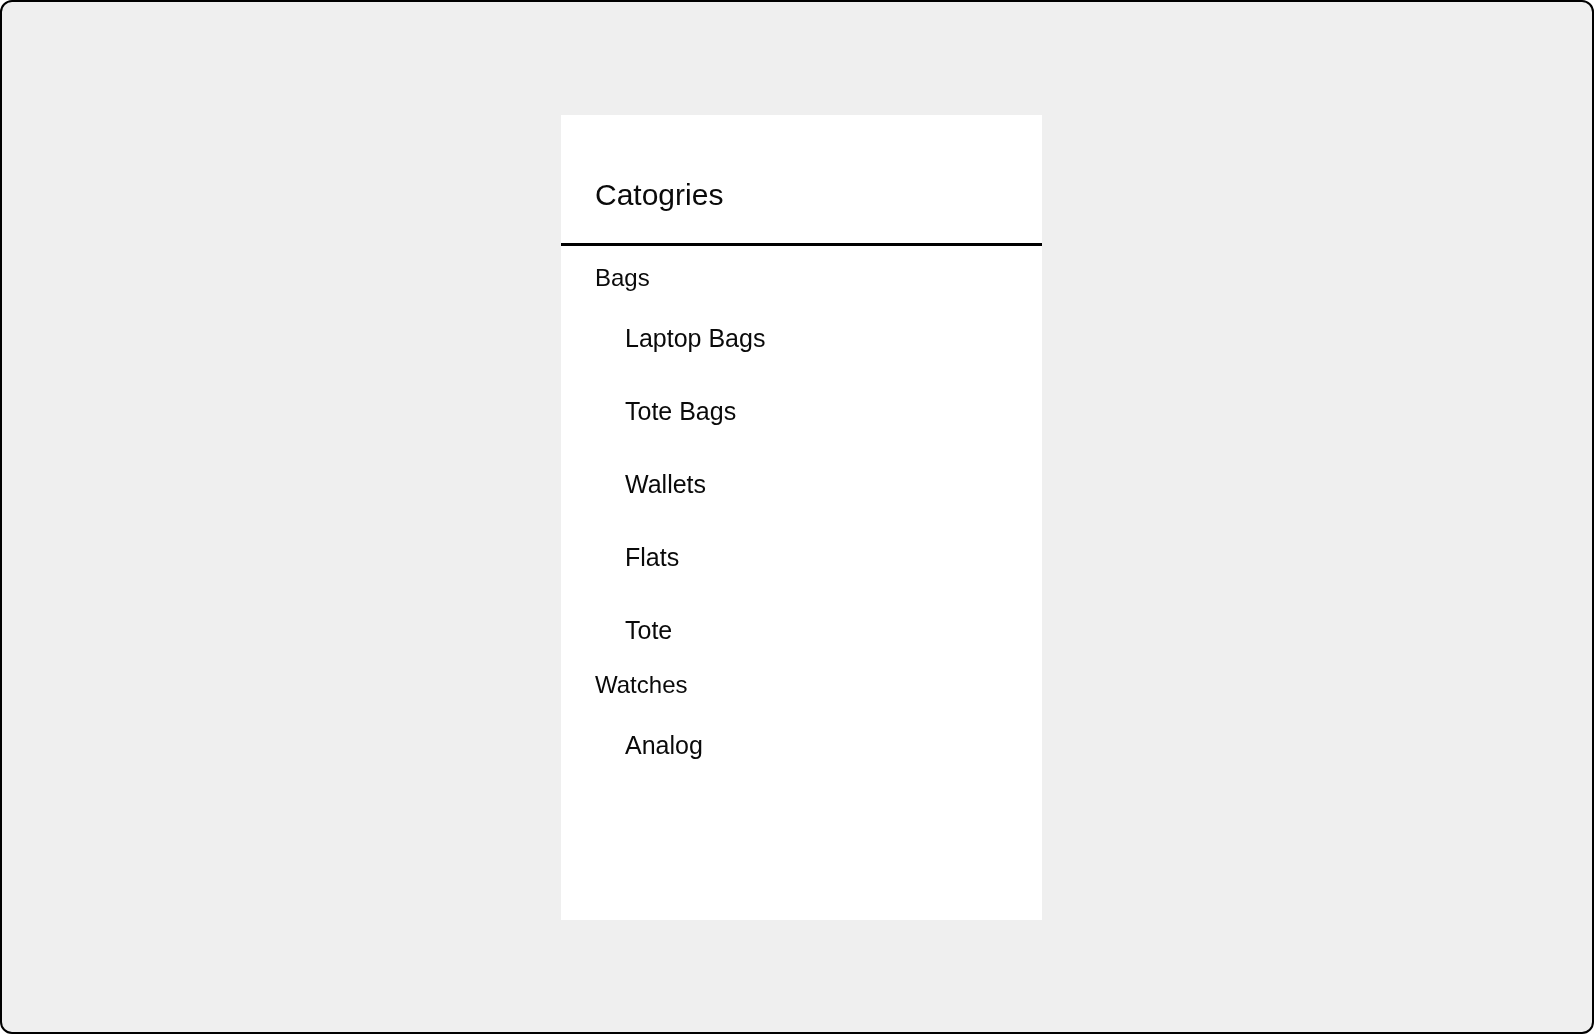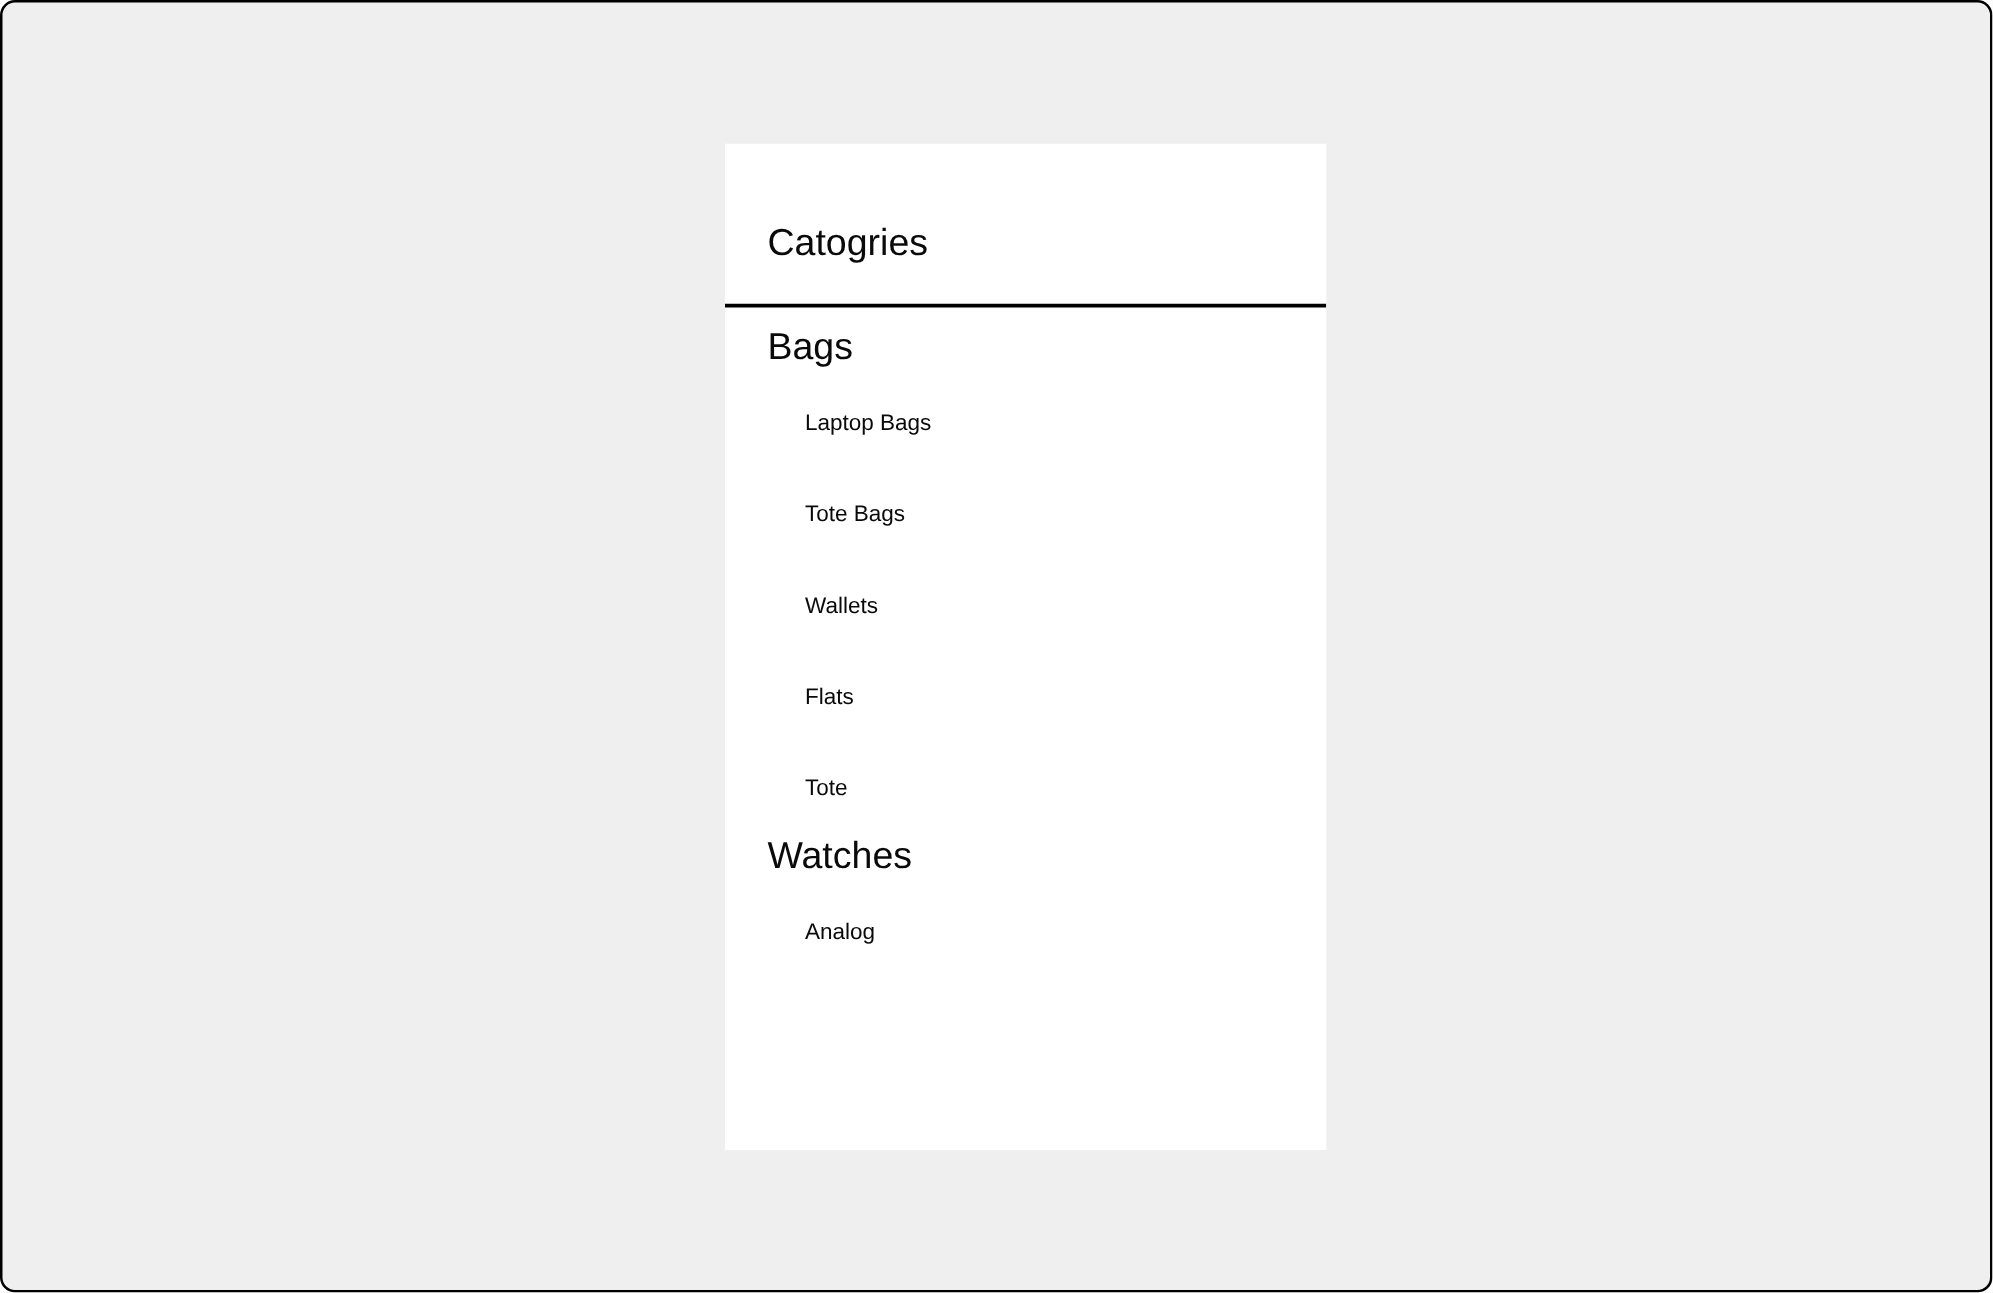--- a/index.html
+++ b/index.html
@@ -16,49 +16,49 @@
     background: #efefef;
     border: 2px solid #000000;
     border-radius: 12px;
     overflow: hidden;
     font-family: "Liberation Sans", "DejaVu Sans", sans-serif;
     color: #0a0a0a;
   }
 
   .panel {
     position: absolute;
-    left: 578px;
+    left: 559px;
     top: 113px;
     width: 481px;
     height: 805px;
     background: #ffffff;
     overflow: hidden;
   }
 
   .panel-header {
     padding: 62px 34px 31px 34px;
     font-size: 30px;
     line-height: 35px;
     border-bottom: 3px solid #000000;
   }
 
   .panel-list {
     padding: 14px 0 24px 0;
   }
 
   .category-label {
-    font-size: 30px;
+    font-size: 24px;
     line-height: 36px;
     margin: 0 0 6px 0;
     padding-left: 34px;
     cursor: pointer;
   }
 
   .subcategory-item {
-    font-size: 18px;
+    font-size: 25px;
     line-height: 33px;
     padding: 20px 12px 20px 64px;
     cursor: pointer;
   }
 </style>
 </head>
 <body>
 
 <div class="page">
   <div class="panel">

